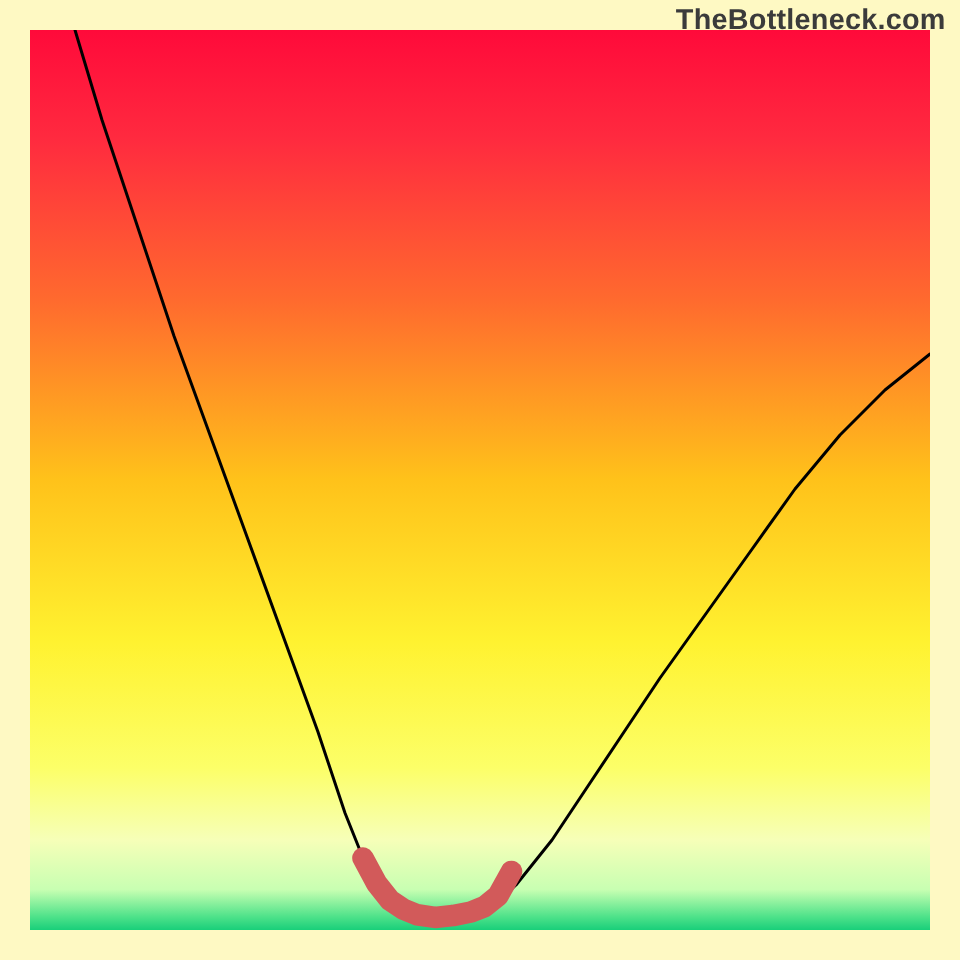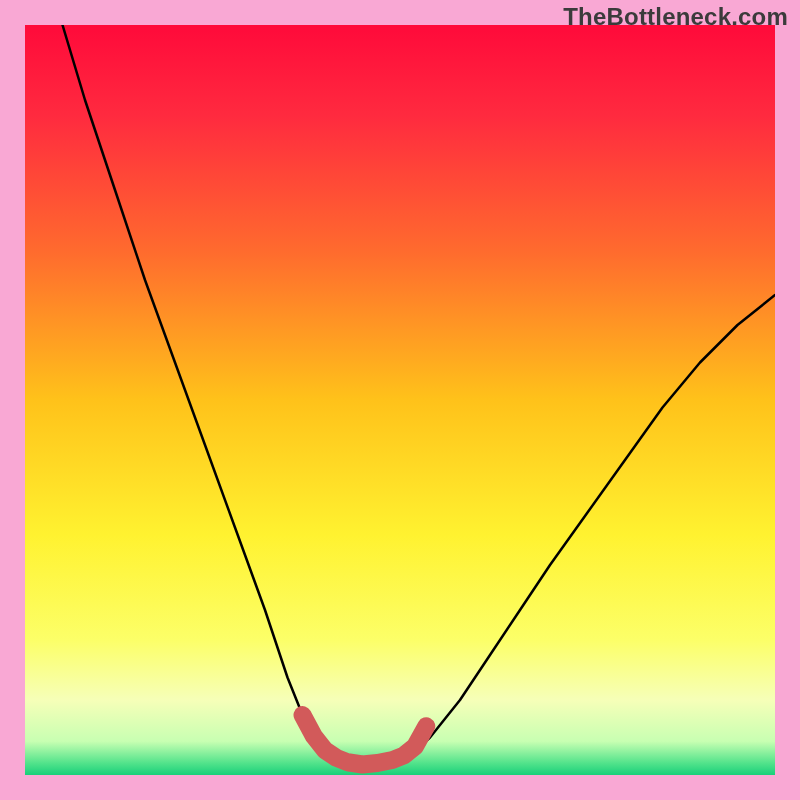--- a/index.html
+++ b/index.html
@@ -9,21 +9,21 @@
     height: 800px;
     background: #000;
     overflow: hidden;
   }
   .frame {
     position: absolute;
     left: 0;
     top: 0;
     width: 800px;
     height: 800px;
-    background: #f9a8d4;
+    background: #fef9c3;
   }
   .plot {
     position: absolute;
     left: 25px;
     top: 25px;
     width: 750px;
     height: 750px;
     overflow: hidden;
   }
   .gradient {

